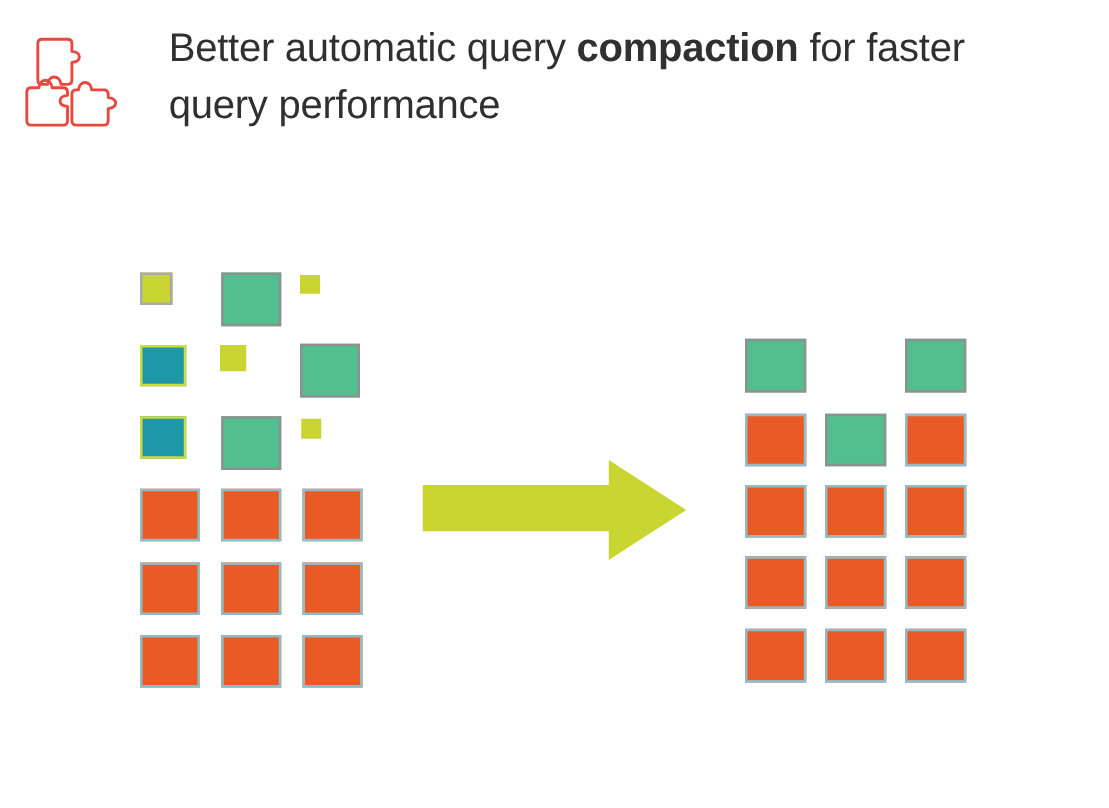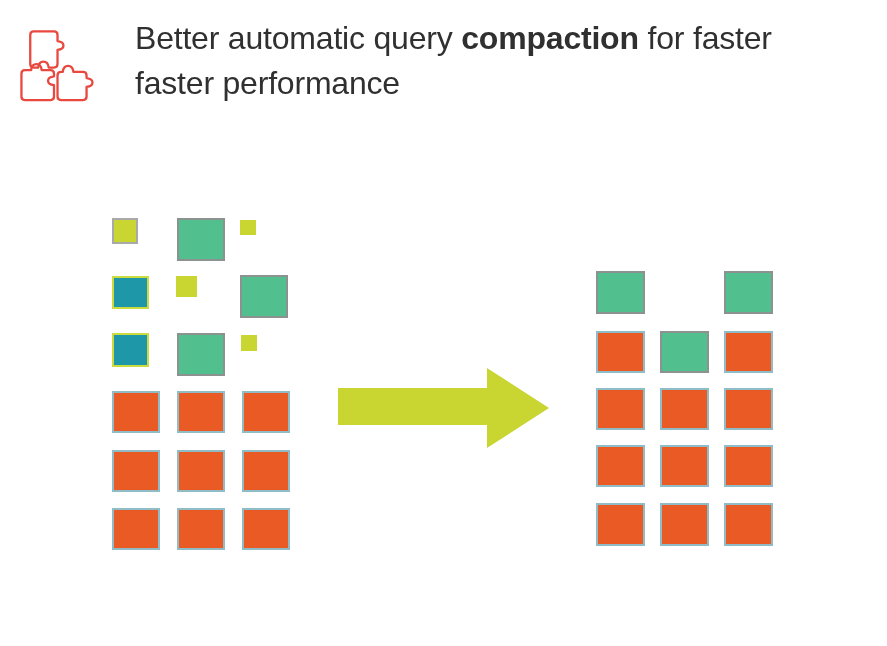--- a/index.html
+++ b/index.html
@@ -30,21 +30,21 @@
   <svg class="logo" viewBox="0 0 100 100" xmlns="http://www.w3.org/2000/svg">
     <g fill="none" stroke-width="2.6" stroke-linejoin="round" stroke-linecap="round" stroke="#e8483e">
       <path d="M 27 13 L 50 13 Q 54 13 54 17 L 54 24 c 9 1 9 9 0 10 L 54 50 Q 54 54 50 54 L 44 54 c -1 -9 -11 -9 -12 0 L 27 54 Q 23 54 23 50 L 23 17 Q 23 13 27 13 Z"></path>
       <path d="M 17 57 L 24 57 c 1 -9 11 -9 12 0 L 46 57 Q 50 57 50 61 L 50 64 c -9 1 -9 9 0 10 L 50 87 Q 50 91 46 91 L 17 91 Q 13 91 13 87 L 13 61 Q 13 57 17 57 Z"></path>
       <path d="M 58 59 L 60 59 c 1 -9 11 -9 12 0 L 83 59 Q 87 59 87 63 L 87 66 c 9 1 9 9 0 10 L 87 87 Q 87 91 83 91 L 58 91 Q 54 91 54 87 L 54 63 Q 54 59 58 59 Z"></path>
     </g>
   </svg>
 
   <h1 class="title">
     <span><span>Better automatic query </span><b>compaction</b><span> for faster</span></span><br>
-    <span>faster performance</span>
+    <span>query performance</span>
   </h1>
 
   <div class="diagram">
     <div class="cluster" id="left-cluster">
         <div class="sq" style="left: 112px; top: 218px; width: 26px; height: 26px; background: rgb(201, 213, 49); border: 2px solid rgb(169, 169, 169);"></div>
         <div class="sq" style="left: 177px; top: 218px; width: 48px; height: 43px; background: rgb(82, 192, 142); border: 2px solid rgb(139, 146, 144);"></div>
         <div class="sq" style="left: 240px; top: 220px; width: 16px; height: 15px; background: rgb(201, 213, 49);"></div>
         <div class="sq" style="left: 112px; top: 276px; width: 37px; height: 33px; background: rgb(30, 152, 168); border: 2px solid rgb(204, 219, 61);"></div>
         <div class="sq" style="left: 176px; top: 276px; width: 21px; height: 21px; background: rgb(201, 213, 49);"></div>
         <div class="sq" style="left: 240px; top: 275px; width: 48px; height: 43px; background: rgb(82, 192, 142); border: 2px solid rgb(139, 146, 144);"></div>

